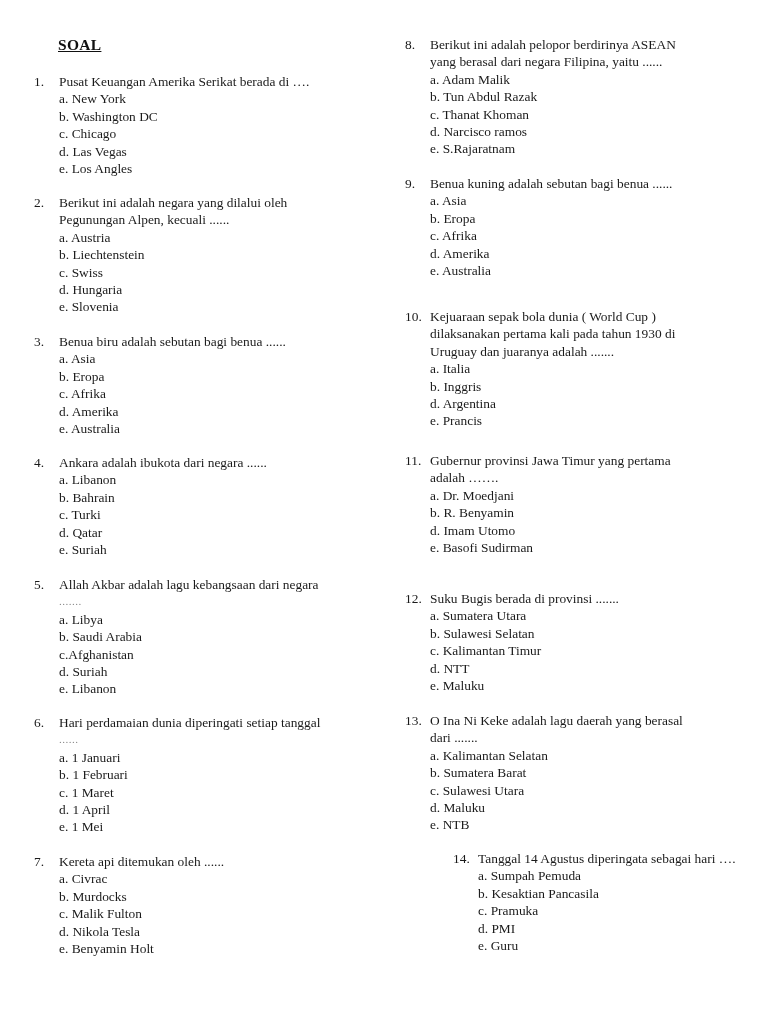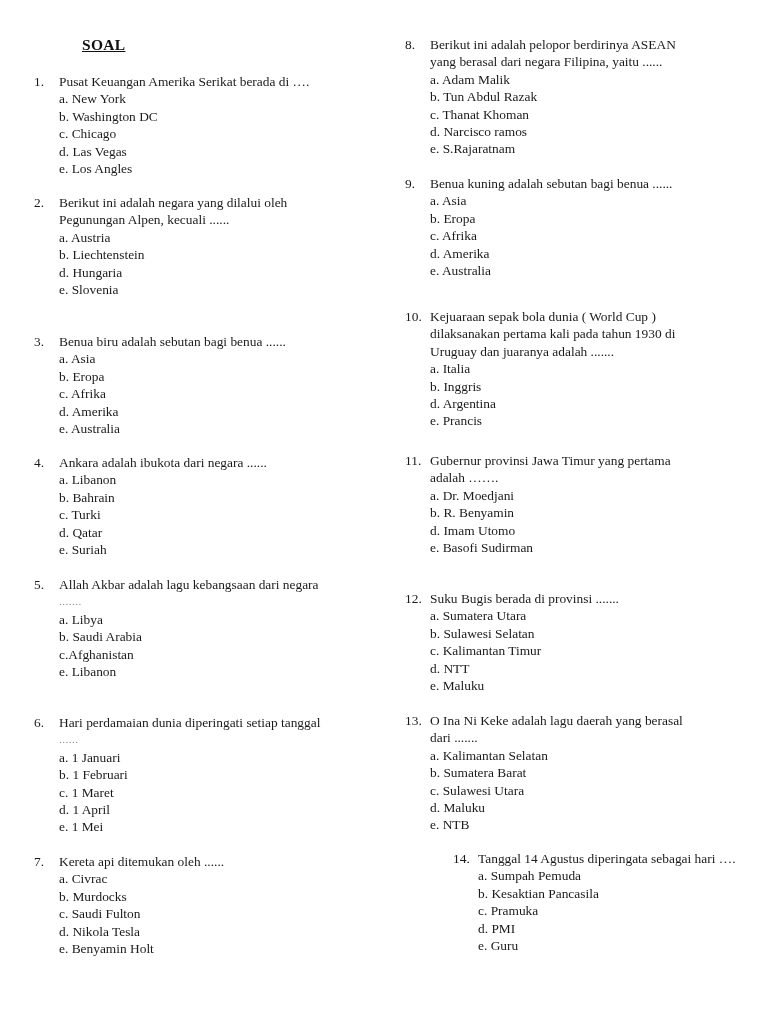--- a/index.html
+++ b/index.html
@@ -24,21 +24,20 @@
     }
     .title {
       position: absolute;
       left: 58px;
       top: 36px;
       font-weight: bold;
       font-size: 15.5px;
       text-decoration: underline;
       letter-spacing: 0.3px;
       color: #111;
-      margin-left: 24px;
     }
     .column {
       position: absolute;
       top: 0;
     }
     .question {
       position: absolute;
       width: 320px;
     }
     .q-line {
@@ -90,20 +89,21 @@
       <div class="q-line">
           <span class="q-num">2.</span>
           <span class="q-text">Berikut ini adalah negara yang dilalui oleh</span>
         </div>
       <div class="q-line">
           <span class="q-num"></span>
           <span class="q-text">Pegunungan Alpen, kecuali ......</span>
         </div>
       <div class="opt">a. Austria</div>
       <div class="opt">b. Liechtenstein</div>
+      <div class="opt">c. Swiss</div>
       <div class="opt">d. Hungaria</div>
       <div class="opt">e. Slovenia</div>
     </div>
 
     <div class="question" style="top:333px;">
       <div class="q-line">
           <span class="q-num">3.</span>
           <span class="q-text">Benua biru adalah sebutan bagi benua ......</span>
         </div>
       <div class="opt">a. Asia</div>
@@ -130,20 +130,21 @@
           <span class="q-num">5.</span>
           <span class="q-text">Allah Akbar adalah lagu kebangsaan dari negara</span>
         </div>
       <div class="q-line">
           <span class="q-num"></span>
           <span class="q-text dots">.......</span>
         </div>
       <div class="opt">a. Libya</div>
       <div class="opt">b. Saudi Arabia</div>
       <div class="opt">c.Afghanistan</div>
+      <div class="opt">d. Suriah</div>
       <div class="opt">e. Libanon</div>
     </div>
 
     <div class="question" style="top:714px;">
       <div class="q-line">
           <span class="q-num">6.</span>
           <span class="q-text">Hari perdamaian dunia diperingati setiap tanggal</span>
         </div>
       <div class="q-line">
           <span class="q-num"></span>
@@ -156,21 +157,21 @@
       <div class="opt">e. 1 Mei</div>
     </div>
 
     <div class="question" style="top:853px;">
       <div class="q-line">
           <span class="q-num">7.</span>
           <span class="q-text">Kereta api ditemukan oleh ......</span>
         </div>
       <div class="opt">a. Civrac</div>
       <div class="opt">b. Murdocks</div>
-      <div class="opt">c. Saudi Fulton</div>
+      <div class="opt">c. Malik Fulton</div>
       <div class="opt">d. Nikola Tesla</div>
       <div class="opt">e. Benyamin Holt</div>
     </div>
   </div>
 
   <div class="column" style="left:405px;">
 
     <div class="question" style="top:36px;">
       <div class="q-line">
           <span class="q-num">8.</span>

